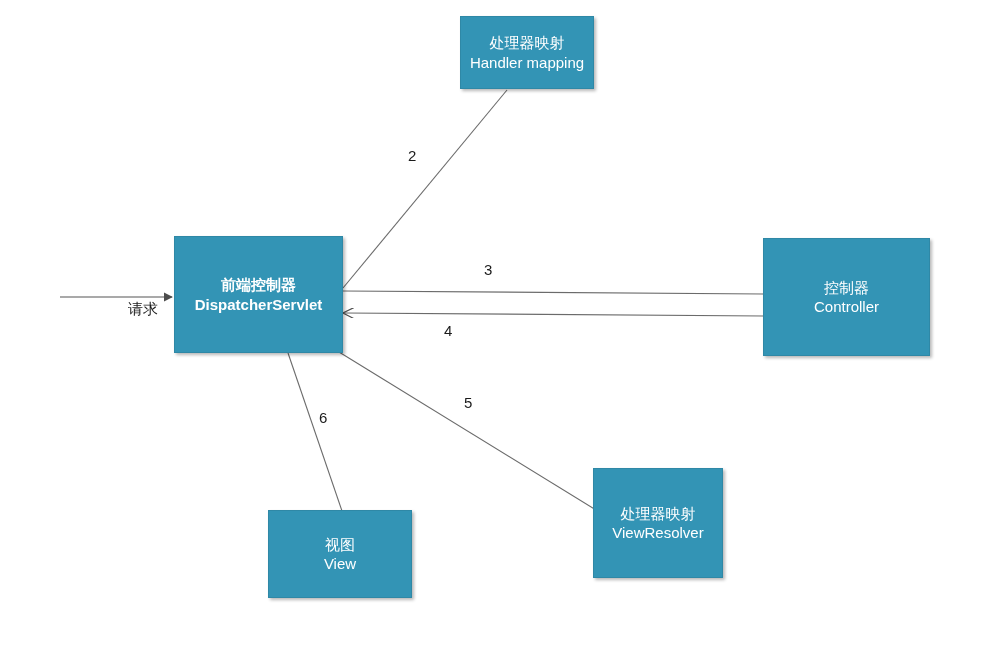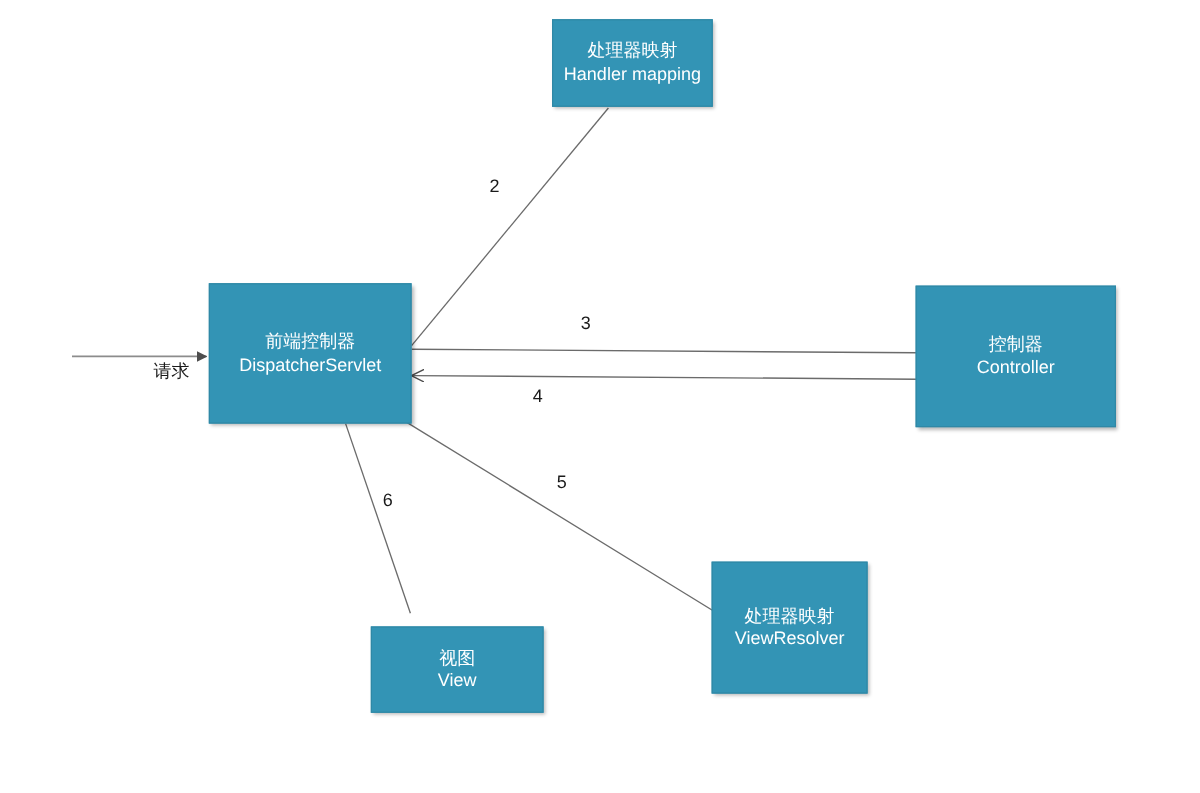--- a/index.html
+++ b/index.html
@@ -80,36 +80,36 @@
     <line x1="339" y1="352" x2="596" y2="510" stroke="#6b6b6b" stroke-width="1.1"></line>
 
     <line x1="288" y1="353" x2="342" y2="511" stroke="#6b6b6b" stroke-width="1.1"></line>
   </svg>
 
   <div class="node" style="left:460px; top:16px; width:134px; height:73px;">
     <span class="ln">处理器映射</span>
     <span class="ln">Handler mapping</span>
   </div>
 
-  <div class="node" style="left:174px; top:236px; width:169px; height:117px;">
+  <div class="node" style="left:174px; top:236px; width:169px; height:117px;font-weight:bold;">
     <span class="ln">前端控制器</span>
     <span class="ln">DispatcherServlet</span>
   </div>
 
   <div class="node" style="left:763px; top:238px; width:167px; height:118px;">
     <span class="ln">控制器</span>
     <span class="ln">Controller</span>
   </div>
 
   <div class="node" style="left:593px; top:468px; width:130px; height:110px;">
     <span class="ln">处理器映射</span>
     <span class="ln">ViewResolver</span>
   </div>
 
-  <div class="node" style="left:268px; top:522px; width:144px; height:72px;margin-left:41px;">
+  <div class="node" style="left:268px; top:510px; width:144px; height:88px;">
     <span class="ln">视图</span>
     <span class="ln">View</span>
   </div>
 
   <div class="edge-label" style="left:128px; top:268px;margin-top:32px;">请求</div>
 
   <div class="edge-label" style="left:408px; top:147px;">2</div>
 
   <div class="edge-label" style="left:484px; top:261px;">3</div>
 

